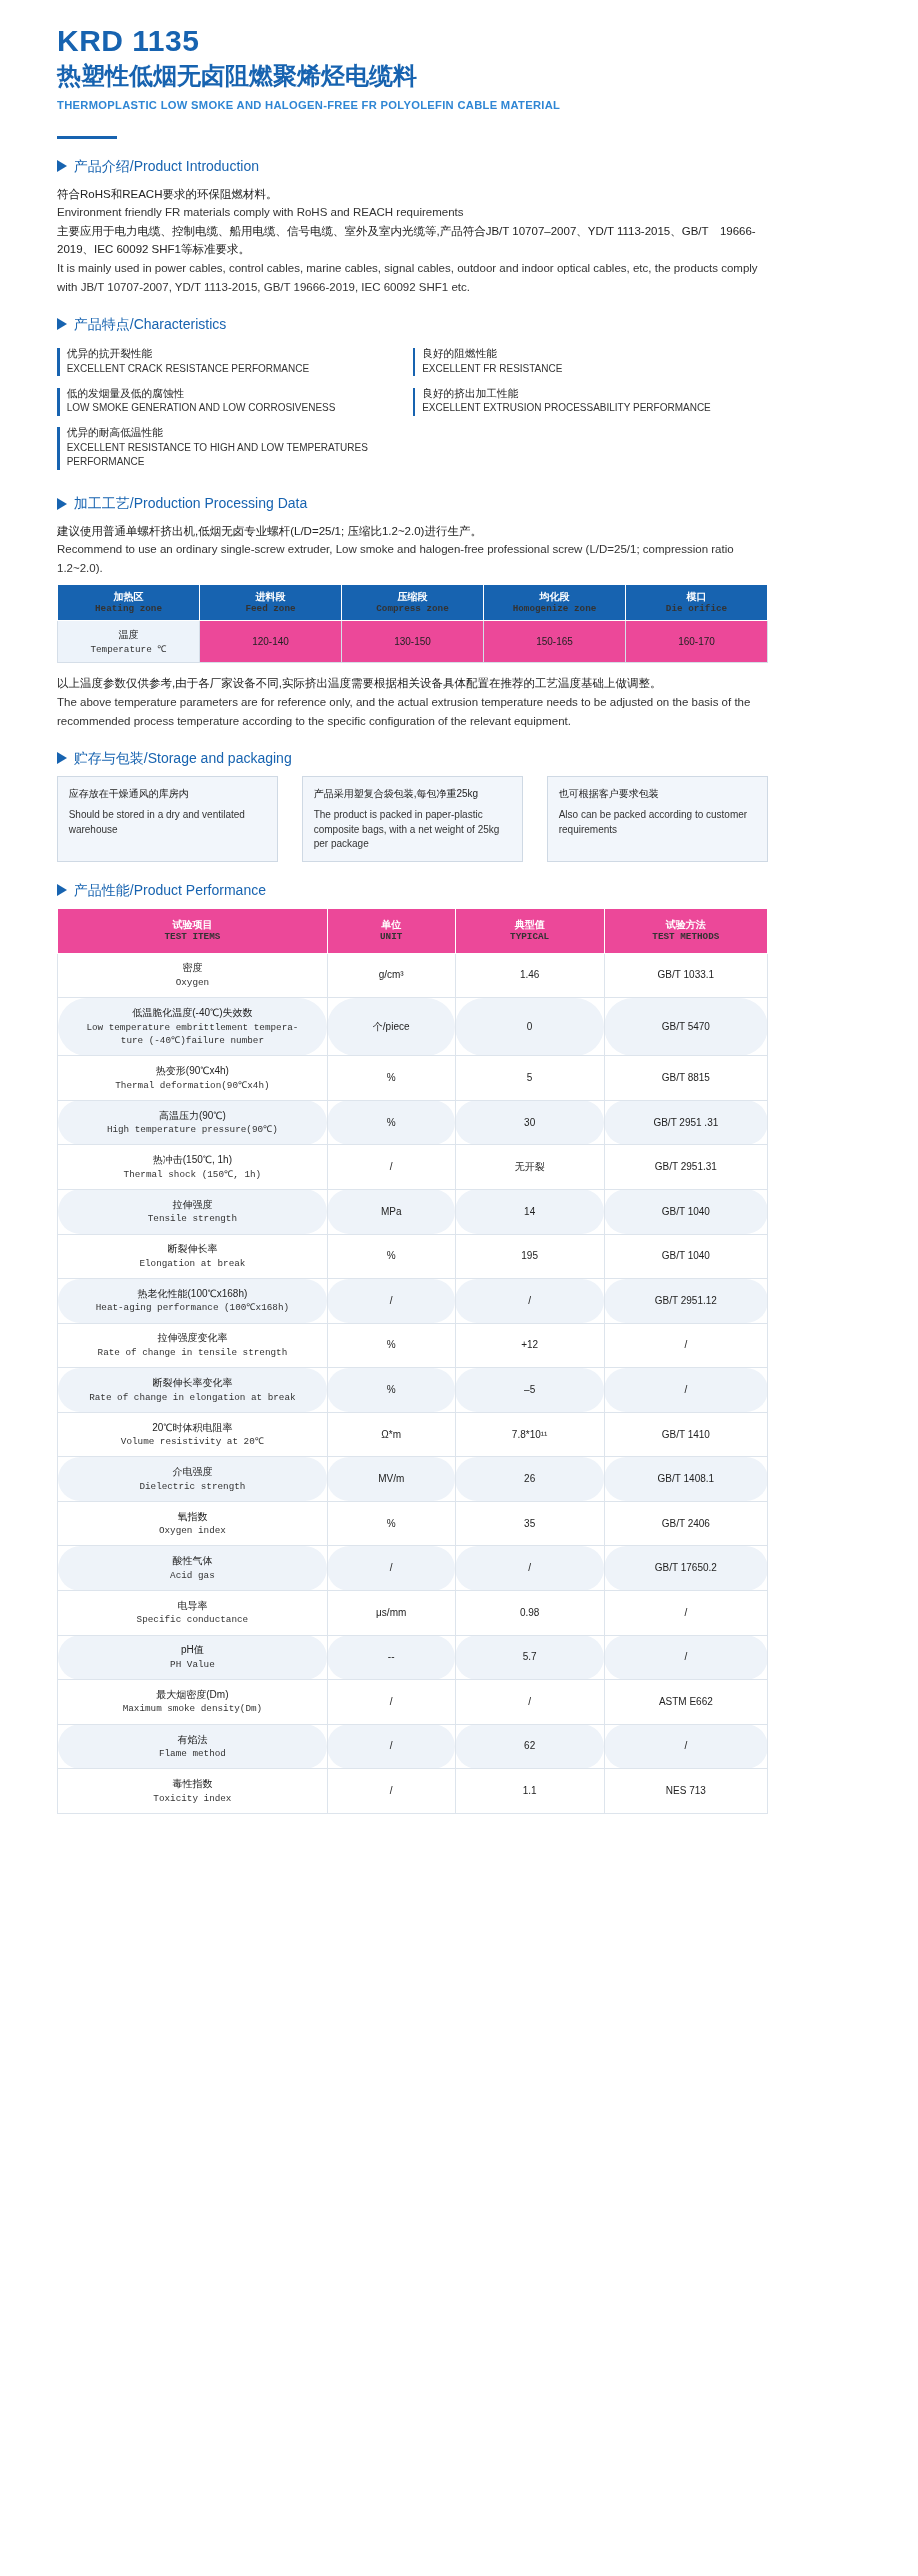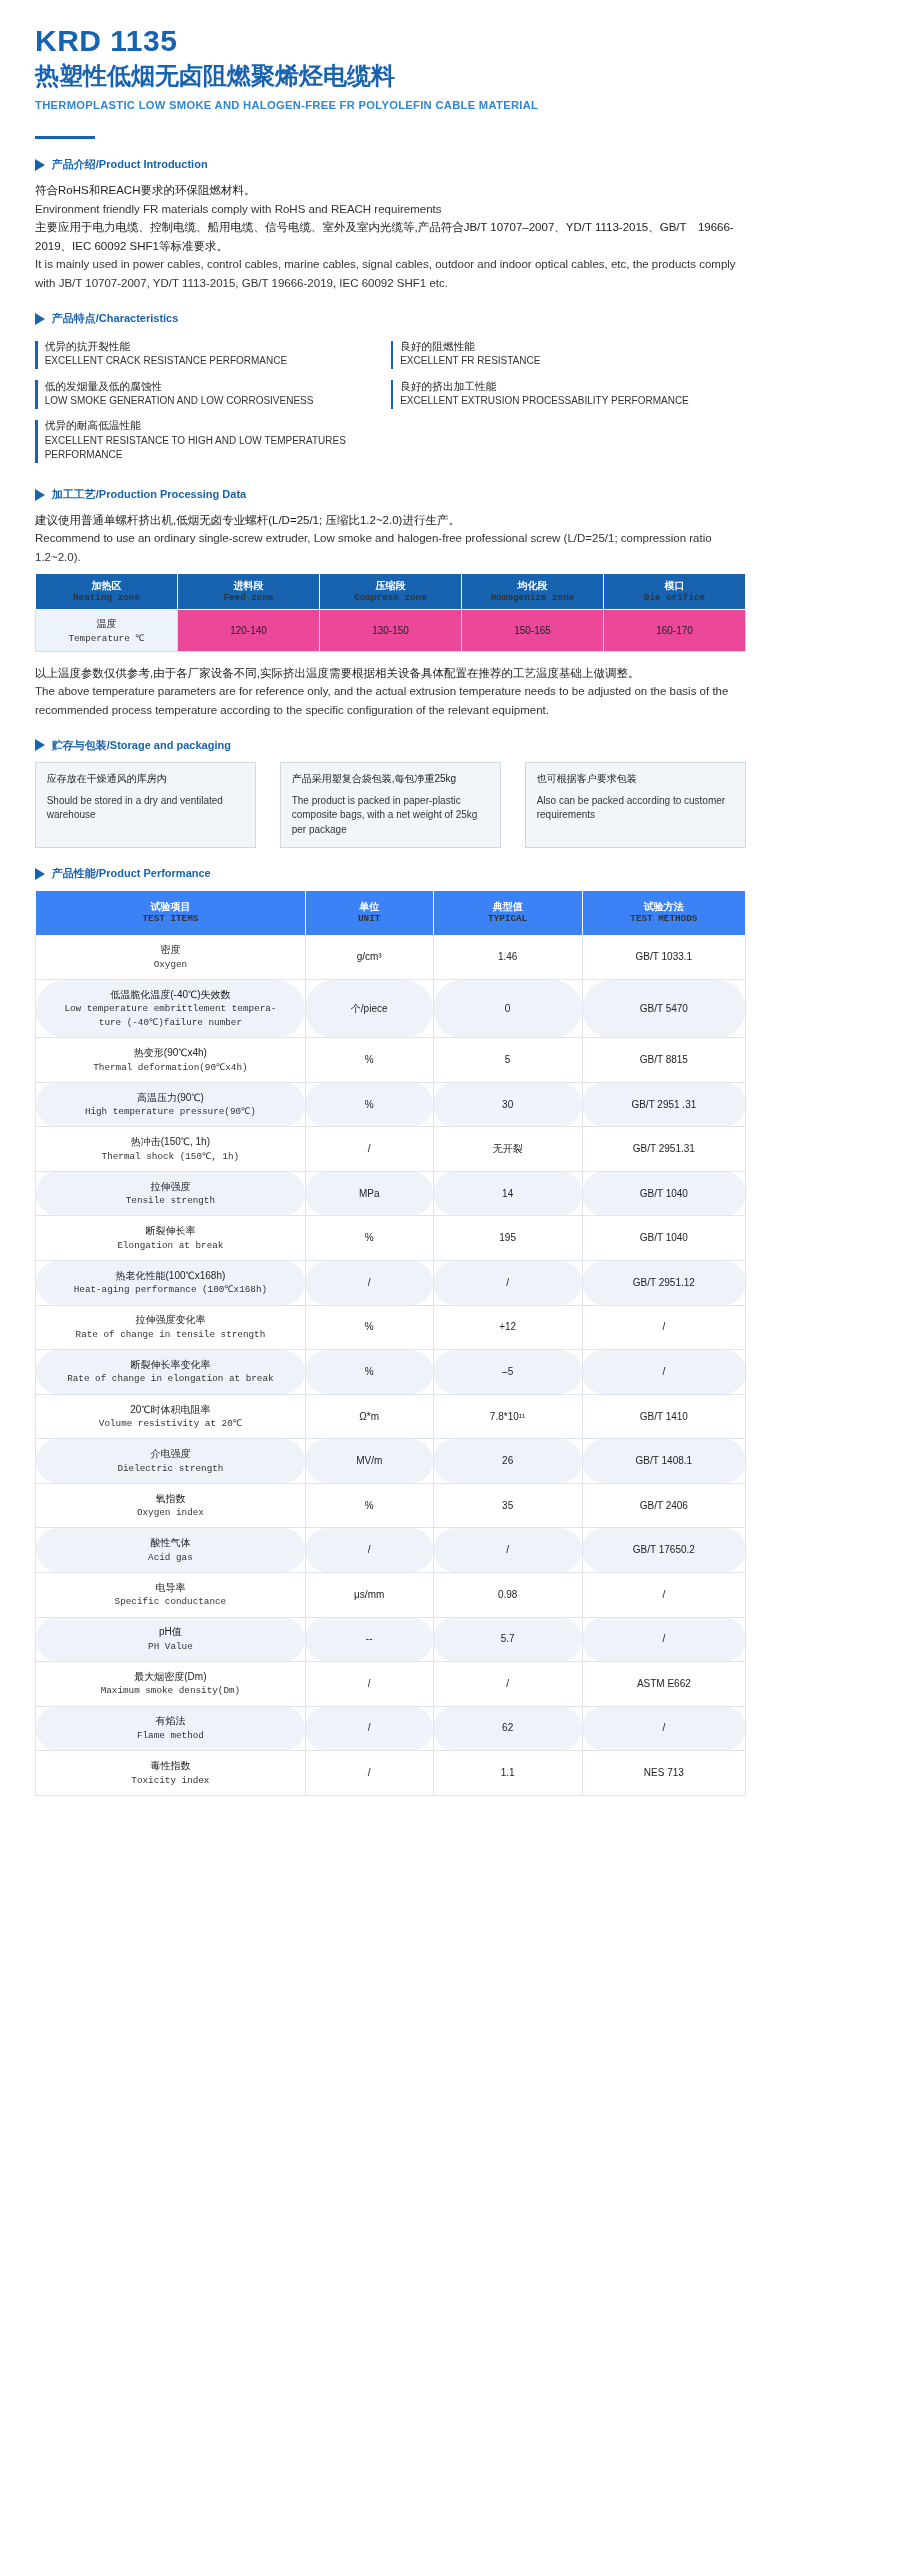--- a/index.html
+++ b/index.html
@@ -3,21 +3,21 @@
 <meta charset="utf-8">
 <style>
   html,body{margin:0;padding:0;}
   body{
     width:919px;
     background:#ffffff;
     font-family:"Liberation Sans", sans-serif;
     color:#1b1b1b;
     -webkit-font-smoothing:antialiased;
   }
-  .page{width:781px;box-sizing:border-box;padding:0 0 19.4px 0;position:relative;}
+  .page{width:781px;box-sizing:border-box;padding:0 0 19.4px 0;position:relative;margin-left:22px;}
 
   
   .header{padding:25px 35px 9.7px 35px;}
   .doc-code{
     font-size:30px;font-weight:bold;color:#1763b0;letter-spacing:0.5px;line-height:1.05;
   }
   .doc-title-cn{
     font-size:24px;font-weight:bold;color:#1763b0;margin-top:5.8px;line-height:1.15;
   }
   .doc-title-en{
@@ -27,21 +27,21 @@
     height:2.9px;background:#1763b0;width:60px;margin:15.5px 0 0 35px;
   }
 
   
   .section{padding:0 35px;margin-top:19.4px;}
   .sec-head{display:flex;align-items:center;gap:6.8px;margin-bottom:9.7px;}
   .tri{
     width:0;height:0;border-top:6.8px solid transparent;border-bottom:6.8px solid transparent;
     border-left:10.7px solid #1763b0;flex:none;
   }
-  .sec-title{font-size:11px;font-weight:bold;color:#1763b0;line-height:1.2;}
+  .sec-title{font-size:14px;font-weight:normal;color:#1763b0;line-height:1.2;}
 
   
   .para{font-size:11.5px;line-height:1.62;color:#222;}
   .para .en{color:#333;}
 
   
   .char-grid{display:flex;flex-wrap:wrap;margin-top:3.9px;}
   .char-item{
     width:50%;box-sizing:border-box;display:flex;gap:6.8px;padding:3.9px 9.7px 5.8px 0;
   }
@@ -71,21 +71,21 @@
     padding:9.7px 10.7px;min-height:72px;font-size:10px;line-height:1.45;color:#222;
   }
   .store-box .cn{margin-bottom:6.8px;}
   .store-box .en{color:#333;}
 
   
   .perf-table{
     width:100%;border-collapse:collapse;margin-top:5.8px;font-size:10px;table-layout:fixed;
   }
   .perf-table th{
-    background:#3b82f6;color:#fff;font-weight:bold;padding:8.7px 3.9px;line-height:1.35;
+    background:#ec4899;color:#fff;font-weight:bold;padding:8.7px 3.9px;line-height:1.35;
     border:1px solid #ffffff;text-align:center;
   }
   .perf-table td{
     border:1px solid #dde4ec;padding:7.8px 4.9px;text-align:center;color:#222;line-height:1.4;
   }
   .perf-table tr.odd td{background:#ffffff;}
   .perf-table tr.even td{background:#eef3f9;border-radius:29px;}
   .perf-table td.item{line-height:1.45;}
   .cn-line{display:block;}
   .en-line{display:block;font-size:9.3px;color:#333;font-family:Liberation Mono, monospace;}

